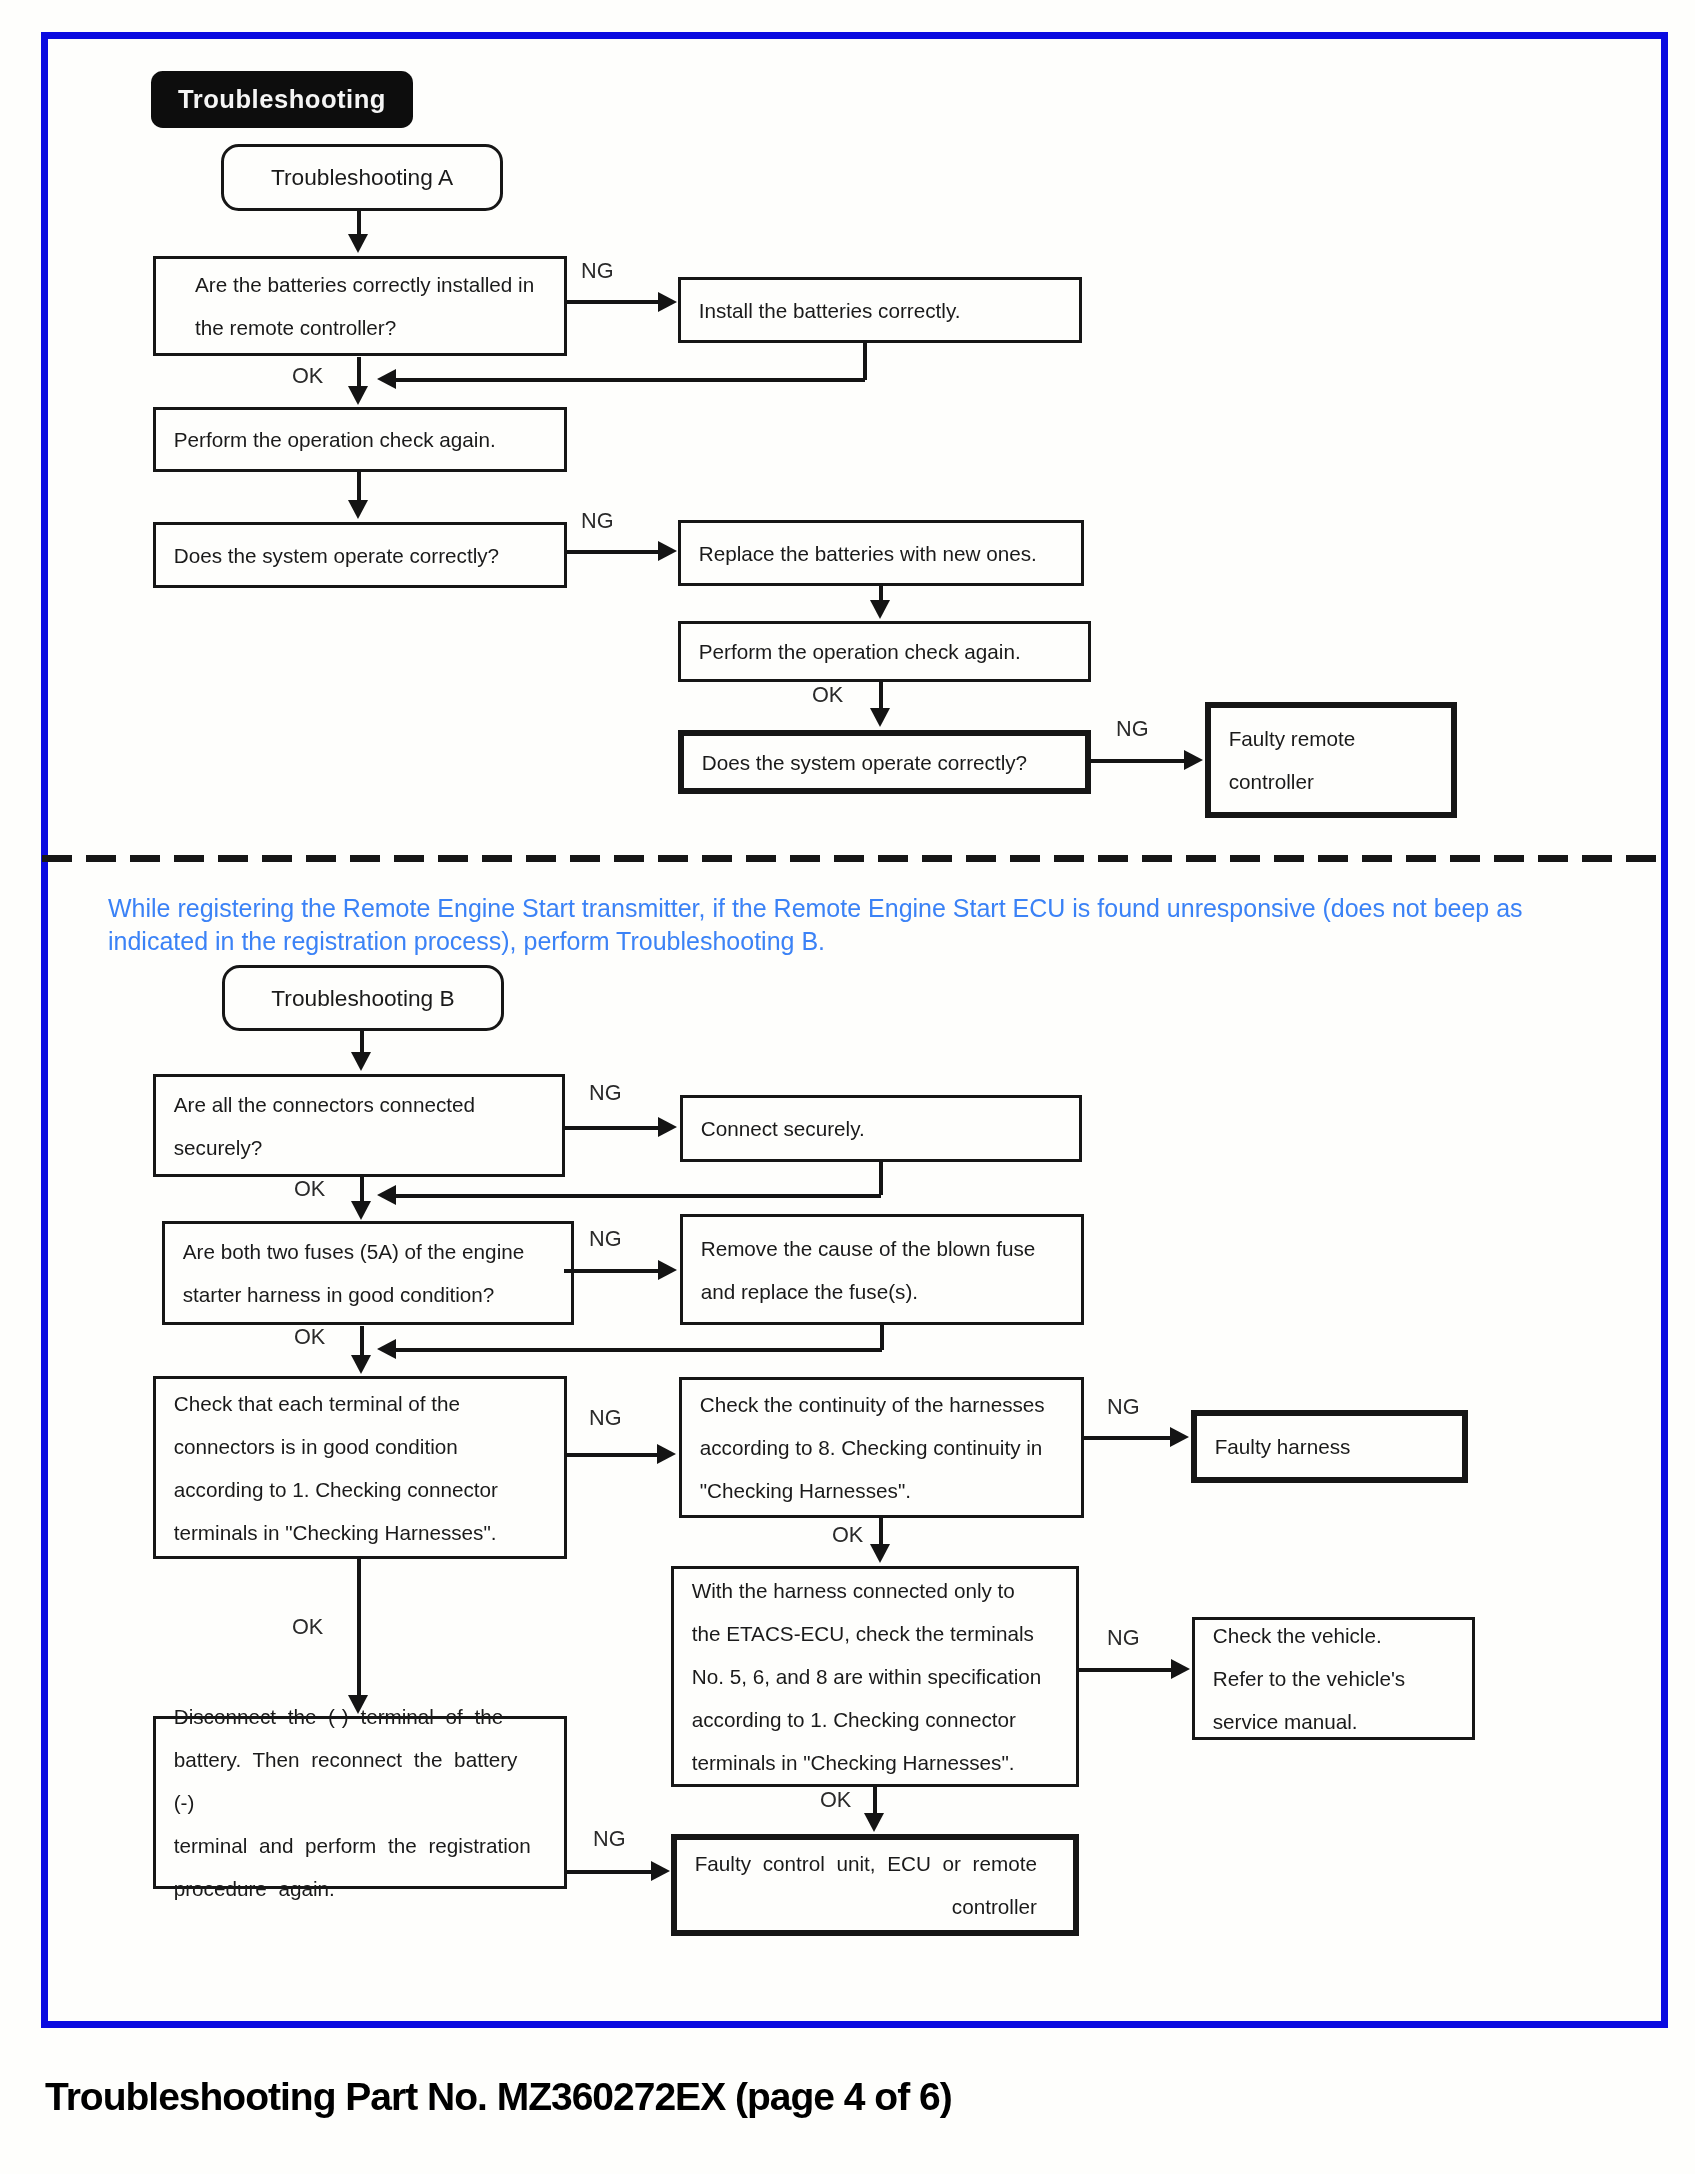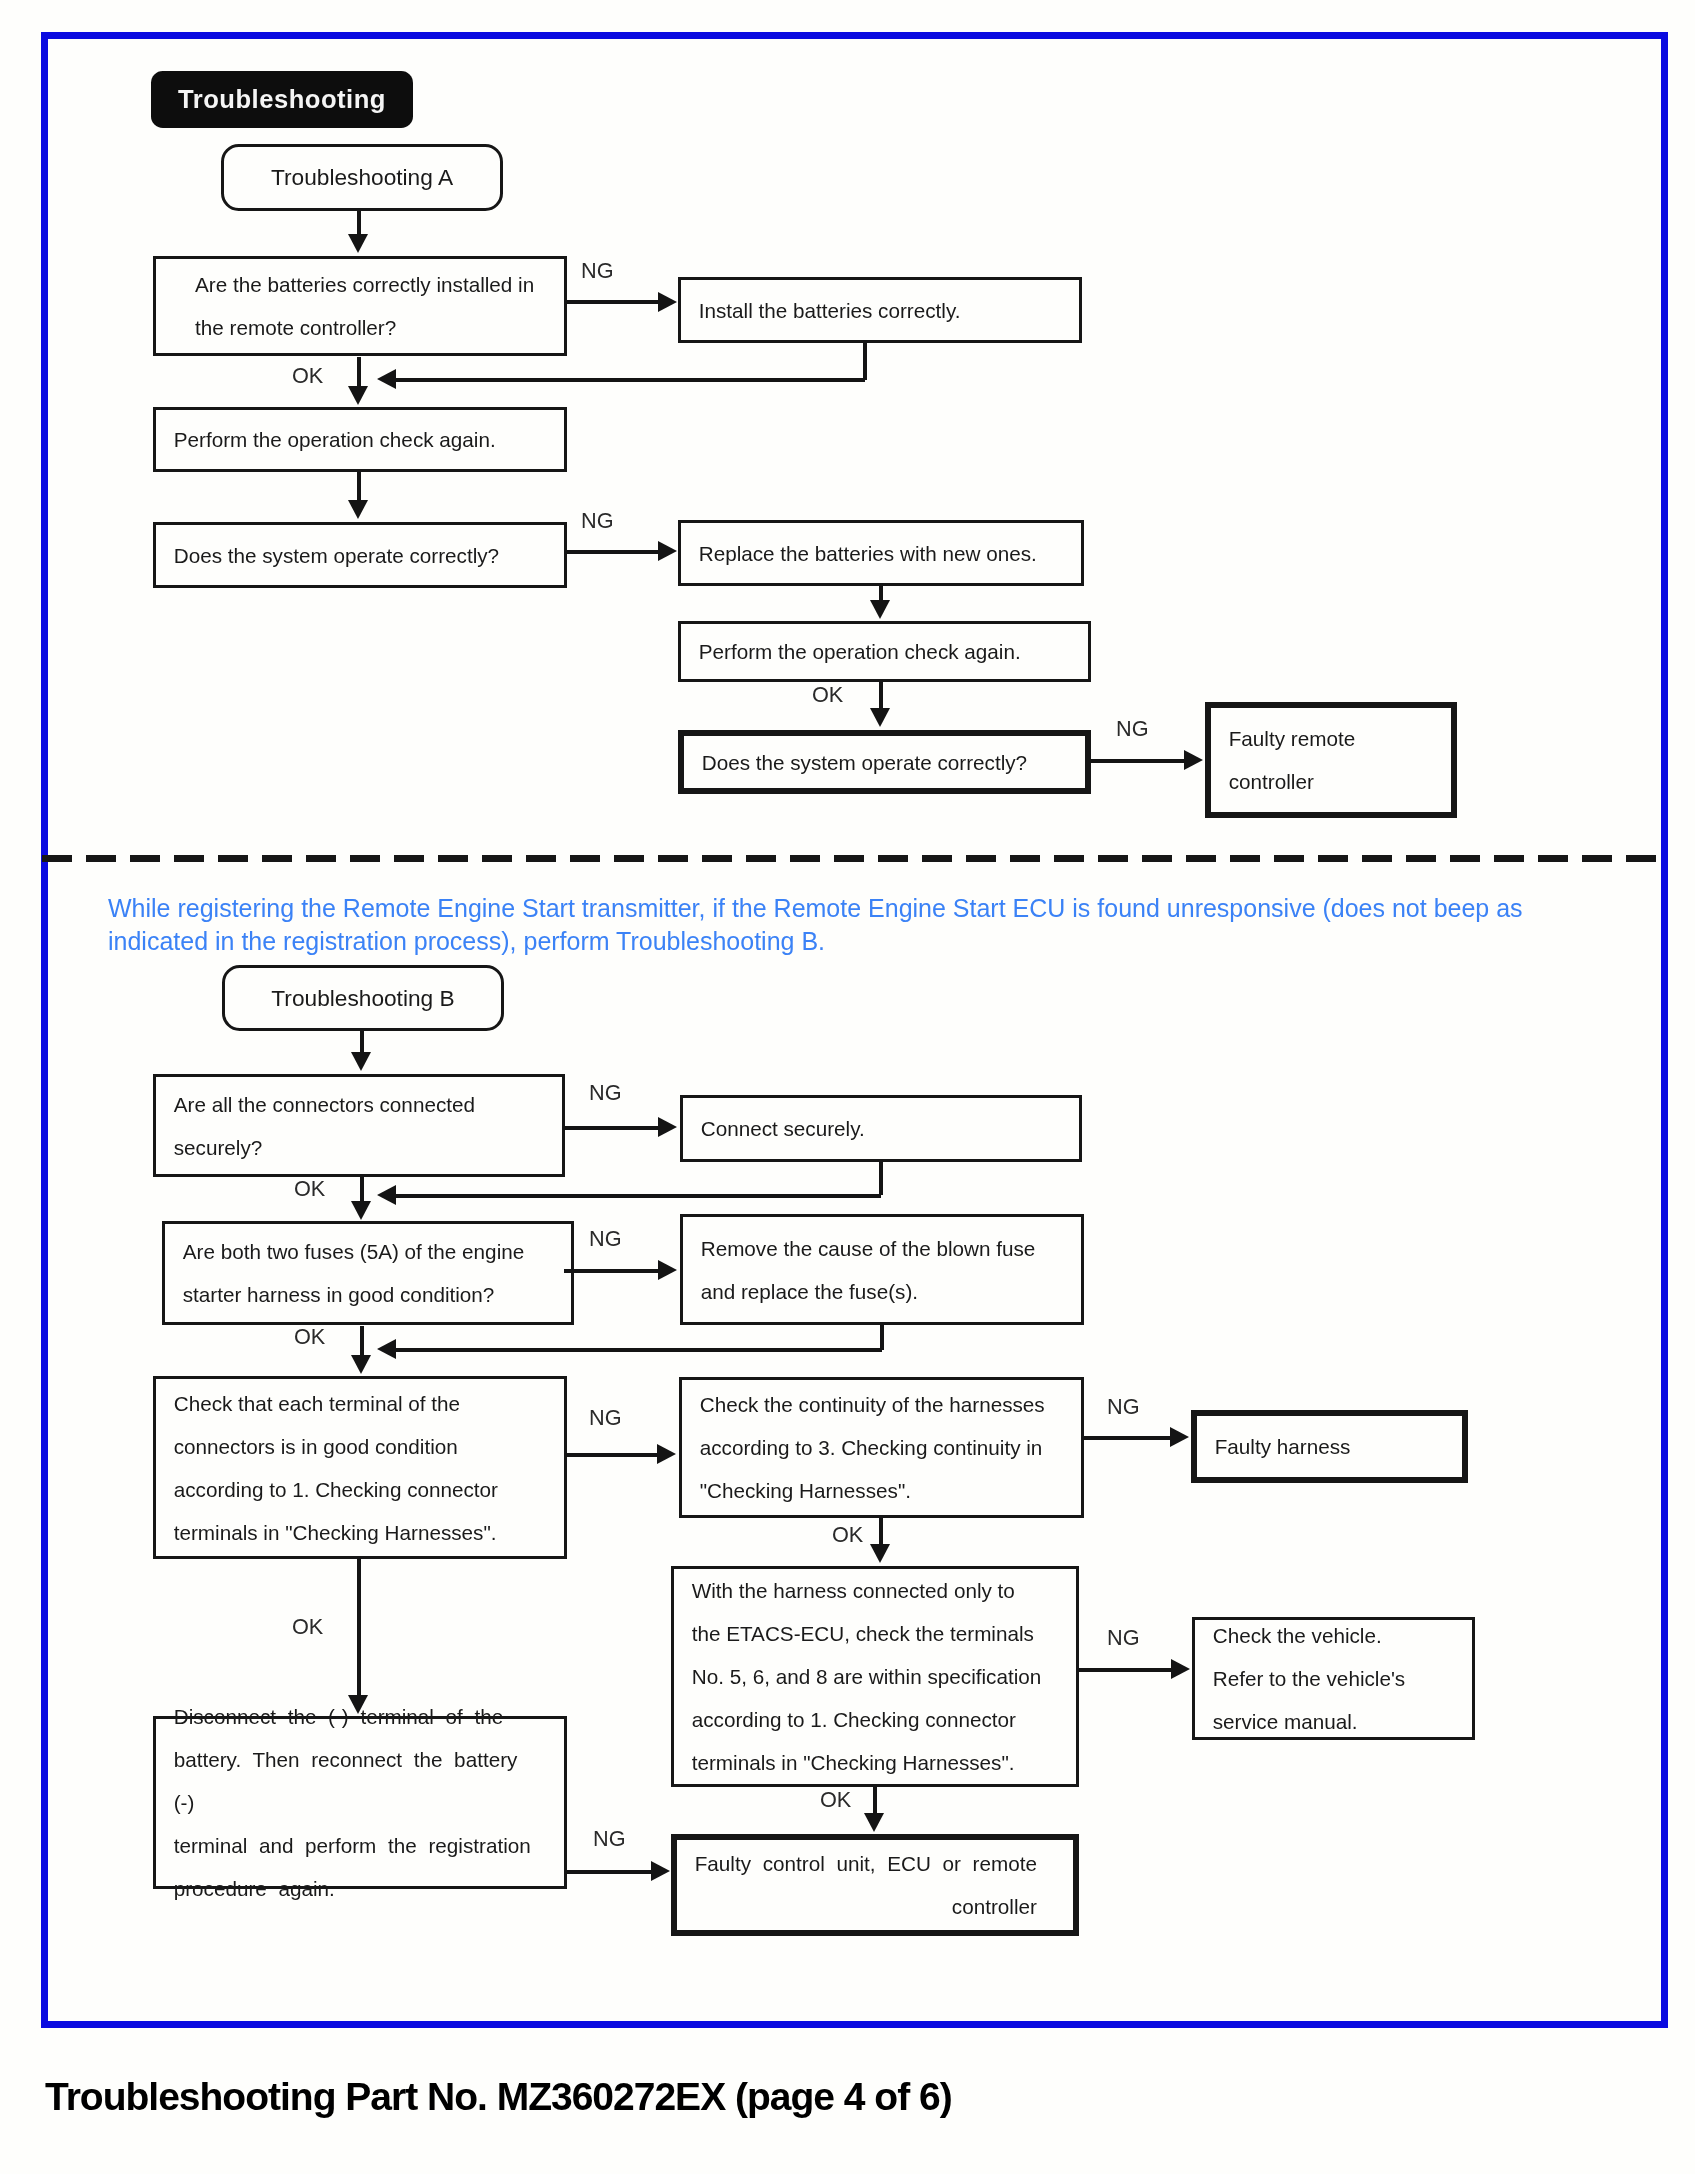--- a/index.html
+++ b/index.html
@@ -140,21 +140,21 @@
   <div class="box" style="left:153px;top:1376px;width:414px;height:183px;">Check that each terminal of the
 connectors is in good condition
 according to 1. Checking connector
 terminals in "Checking Harnesses".</div>
 
   <div class="lbl" style="left:589px;top:1405px;">NG</div>
   <div class="hl" style="left:566px;top:1453px;width:93px;"></div>
   <div class="ah-right" style="left:657px;top:1444px;"></div>
 
   <div class="box" style="left:679px;top:1377px;width:405px;height:141px;">Check the continuity of the harnesses
-according to 3. Checking continuity in
+according to 8. Checking continuity in
 "Checking Harnesses".</div>
 
   <div class="lbl" style="left:1107px;top:1394px;">NG</div>
   <div class="hl" style="left:1084px;top:1436px;width:89px;"></div>
   <div class="ah-right" style="left:1170px;top:1427px;"></div>
 
   <div class="box thick" style="left:1191px;top:1410px;width:277px;height:73px;">Faulty harness</div>
 
   <div class="lbl" style="left:832px;top:1522px;">OK</div>
   <div class="vl" style="left:879px;top:1518px;height:27.6px;"></div>

